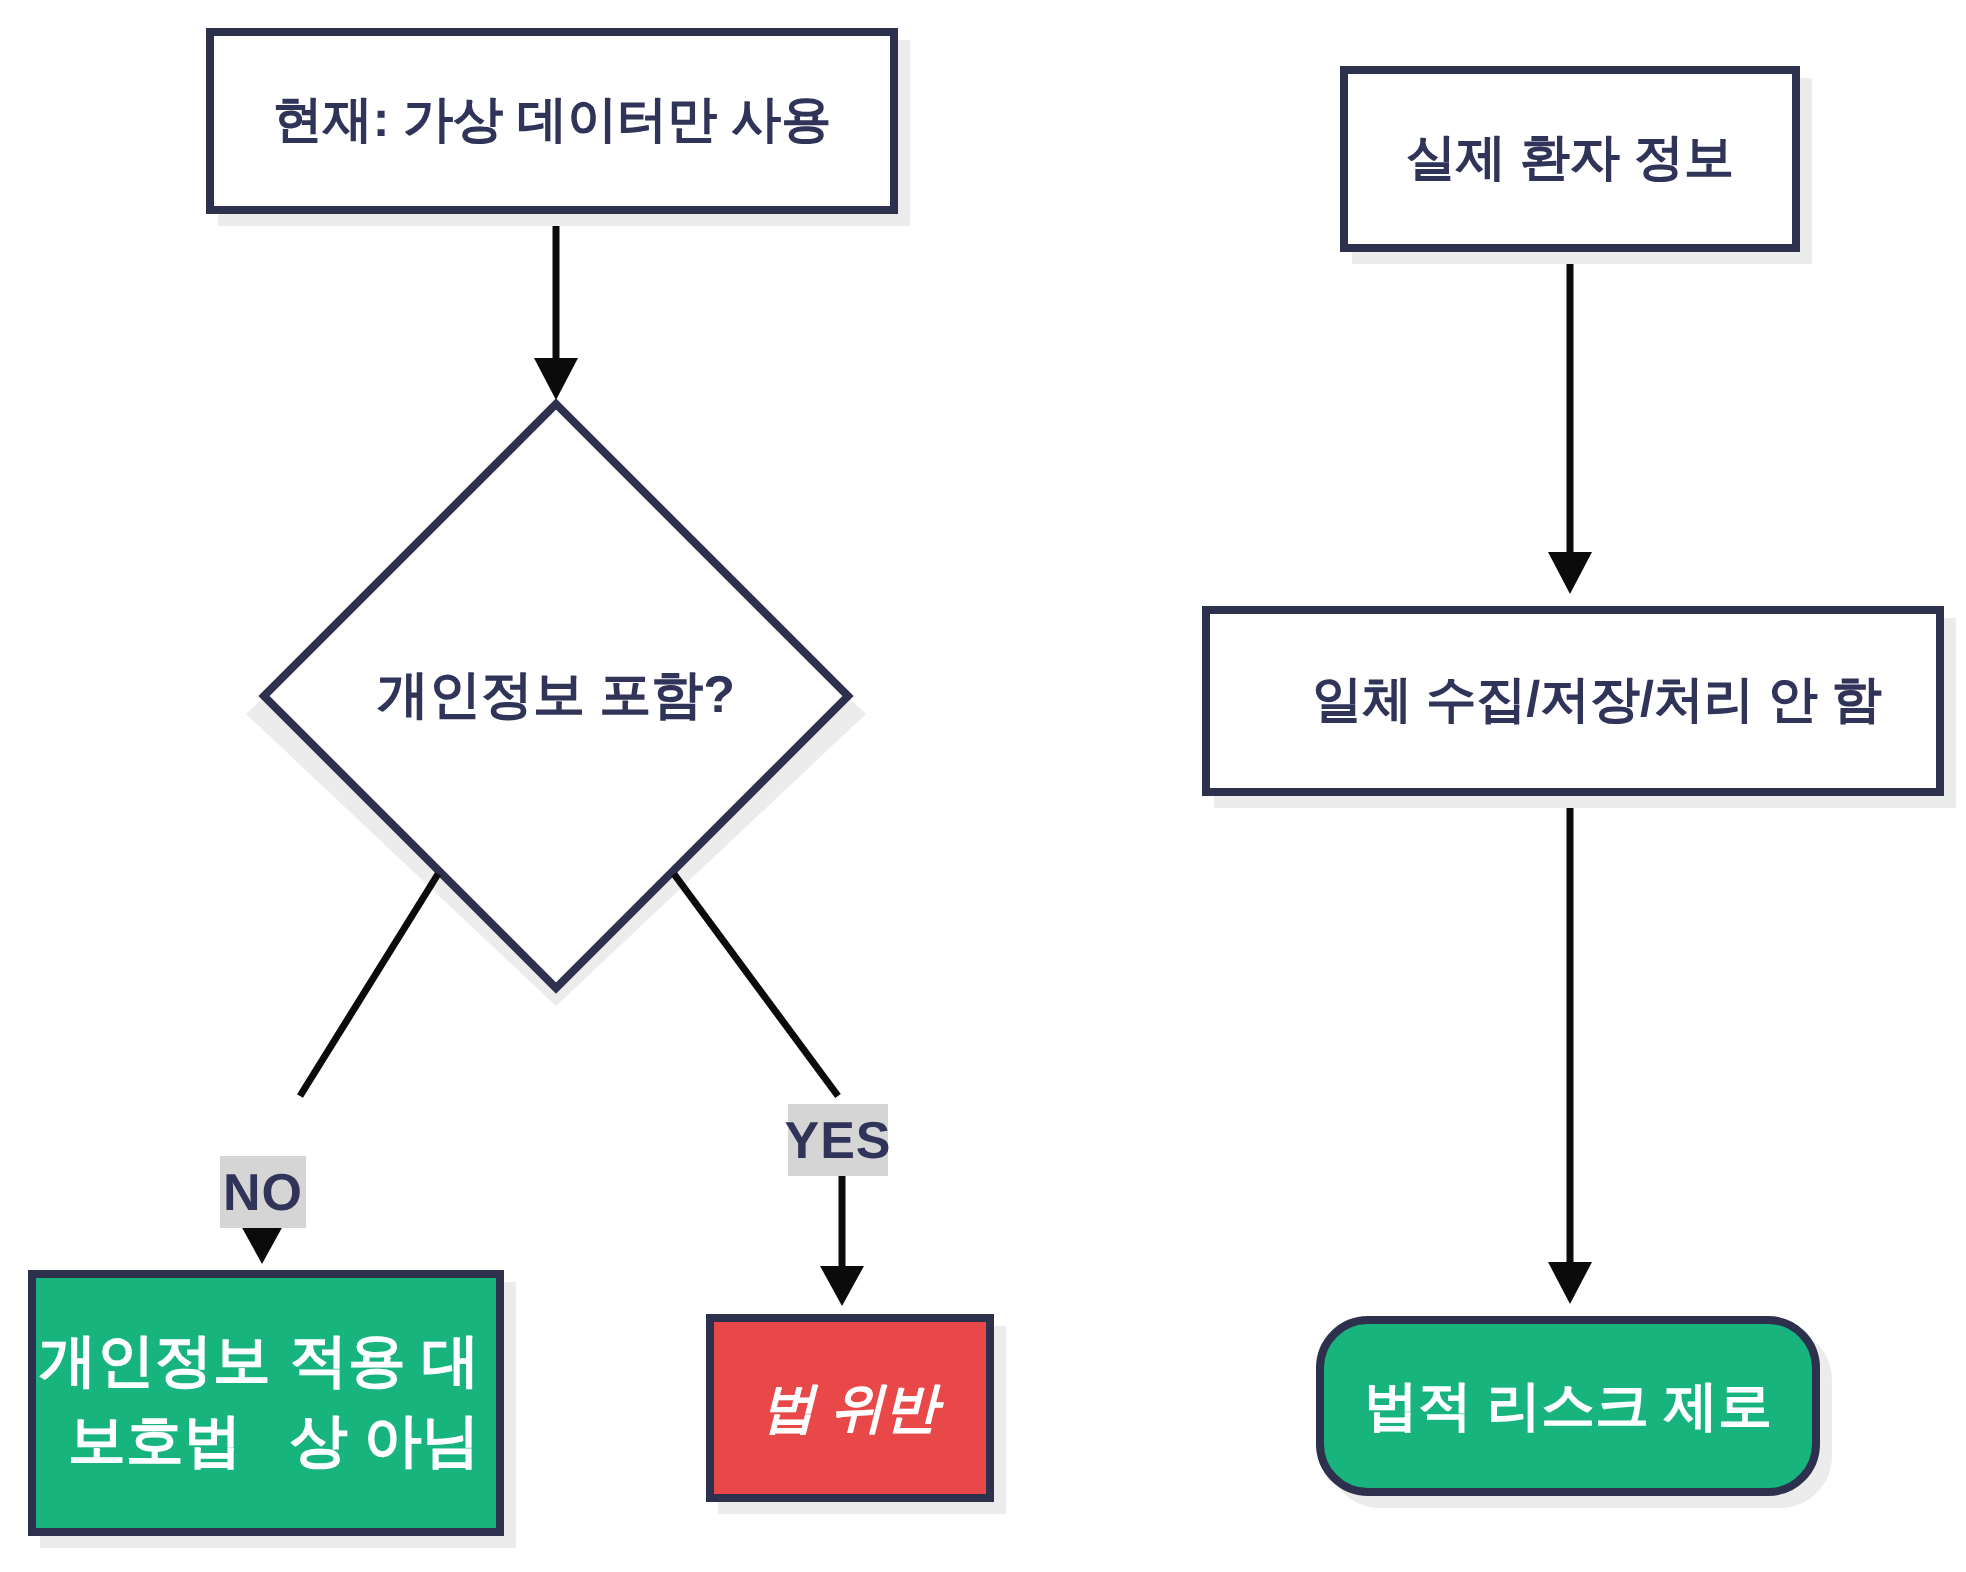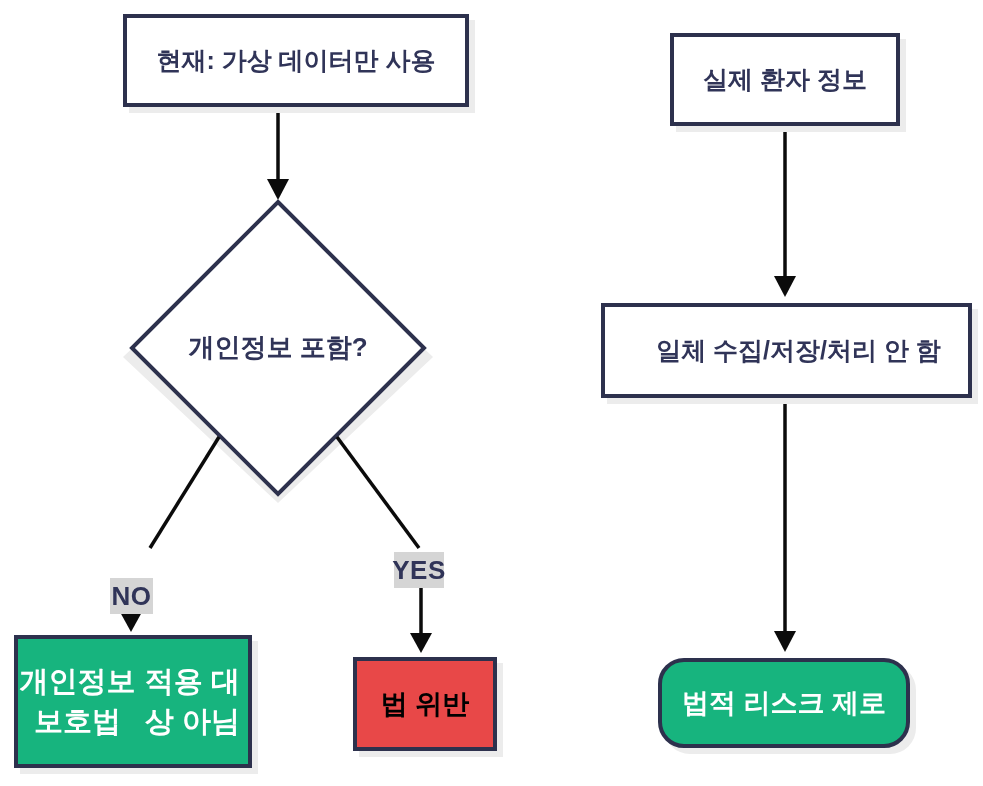--- a/index.html
+++ b/index.html
@@ -30,21 +30,21 @@
     text-align: center; line-height: 1.35;
   }
   .box {
     border: 4px solid var(--border);
     background: var(--white);
     color: var(--text_dark);
     font-size: 25px; font-weight: 600;
     box-shadow: 6px 6px 0 0 var(--shadow);
   }
   .box.green { background: var(--green); color: #ffffff; font-weight: 700; }
-  .box.red   { background: var(--red);   color: #000000; font-weight: 700; }
+  .box.red   { background: var(--red);   color: #ffffff; font-weight: 700; font-style: italic; }
   .diamond-text {
     color: var(--text_dark); font-size: 26px; font-weight: 600;
     background: transparent; pointer-events: none;
   }
   .edge-label {
     position: absolute; display: flex; align-items: center; justify-content: center;
     background: var(--label_bg); color: var(--text_dark);
     font-size: 26px; font-weight: 700; letter-spacing: 0.5px;
   }
   .stack { display: flex; flex-direction: row; align-items: center; justify-content: flex-start; }
@@ -88,21 +88,21 @@
       <line class="edge-line" x1="785" y1="108" x2="785" y2="277"></line>
       <polygon class="arrowhead" points="774,276 796,276 785,297"></polygon>
     </g>
 
     <g>
       <line class="edge-line" x1="785" y1="398" x2="785" y2="632"></line>
       <polygon class="arrowhead" points="774,631 796,631 785,652"></polygon>
     </g>
   </svg>
 
-  <div class="node box" style="left:103px; top:14px; width:346px; height:93px;margin-left:20px;">
+  <div class="node box" style="left:103px; top:14px; width:346px; height:93px;">
     <span>현재: 가상 데이터만 사용</span>
   </div>
 
   <div class="node diamond-text" style="left:132px; top:202px; width:292px; height:292px;align-items:center;">
     <span>개인정보 포함?</span>
   </div>
 
   <div class="edge-label" style="left:110px; top:552px; width:43px; height:36px;margin-top:26px;">
     <span>NO</span>
   </div>

